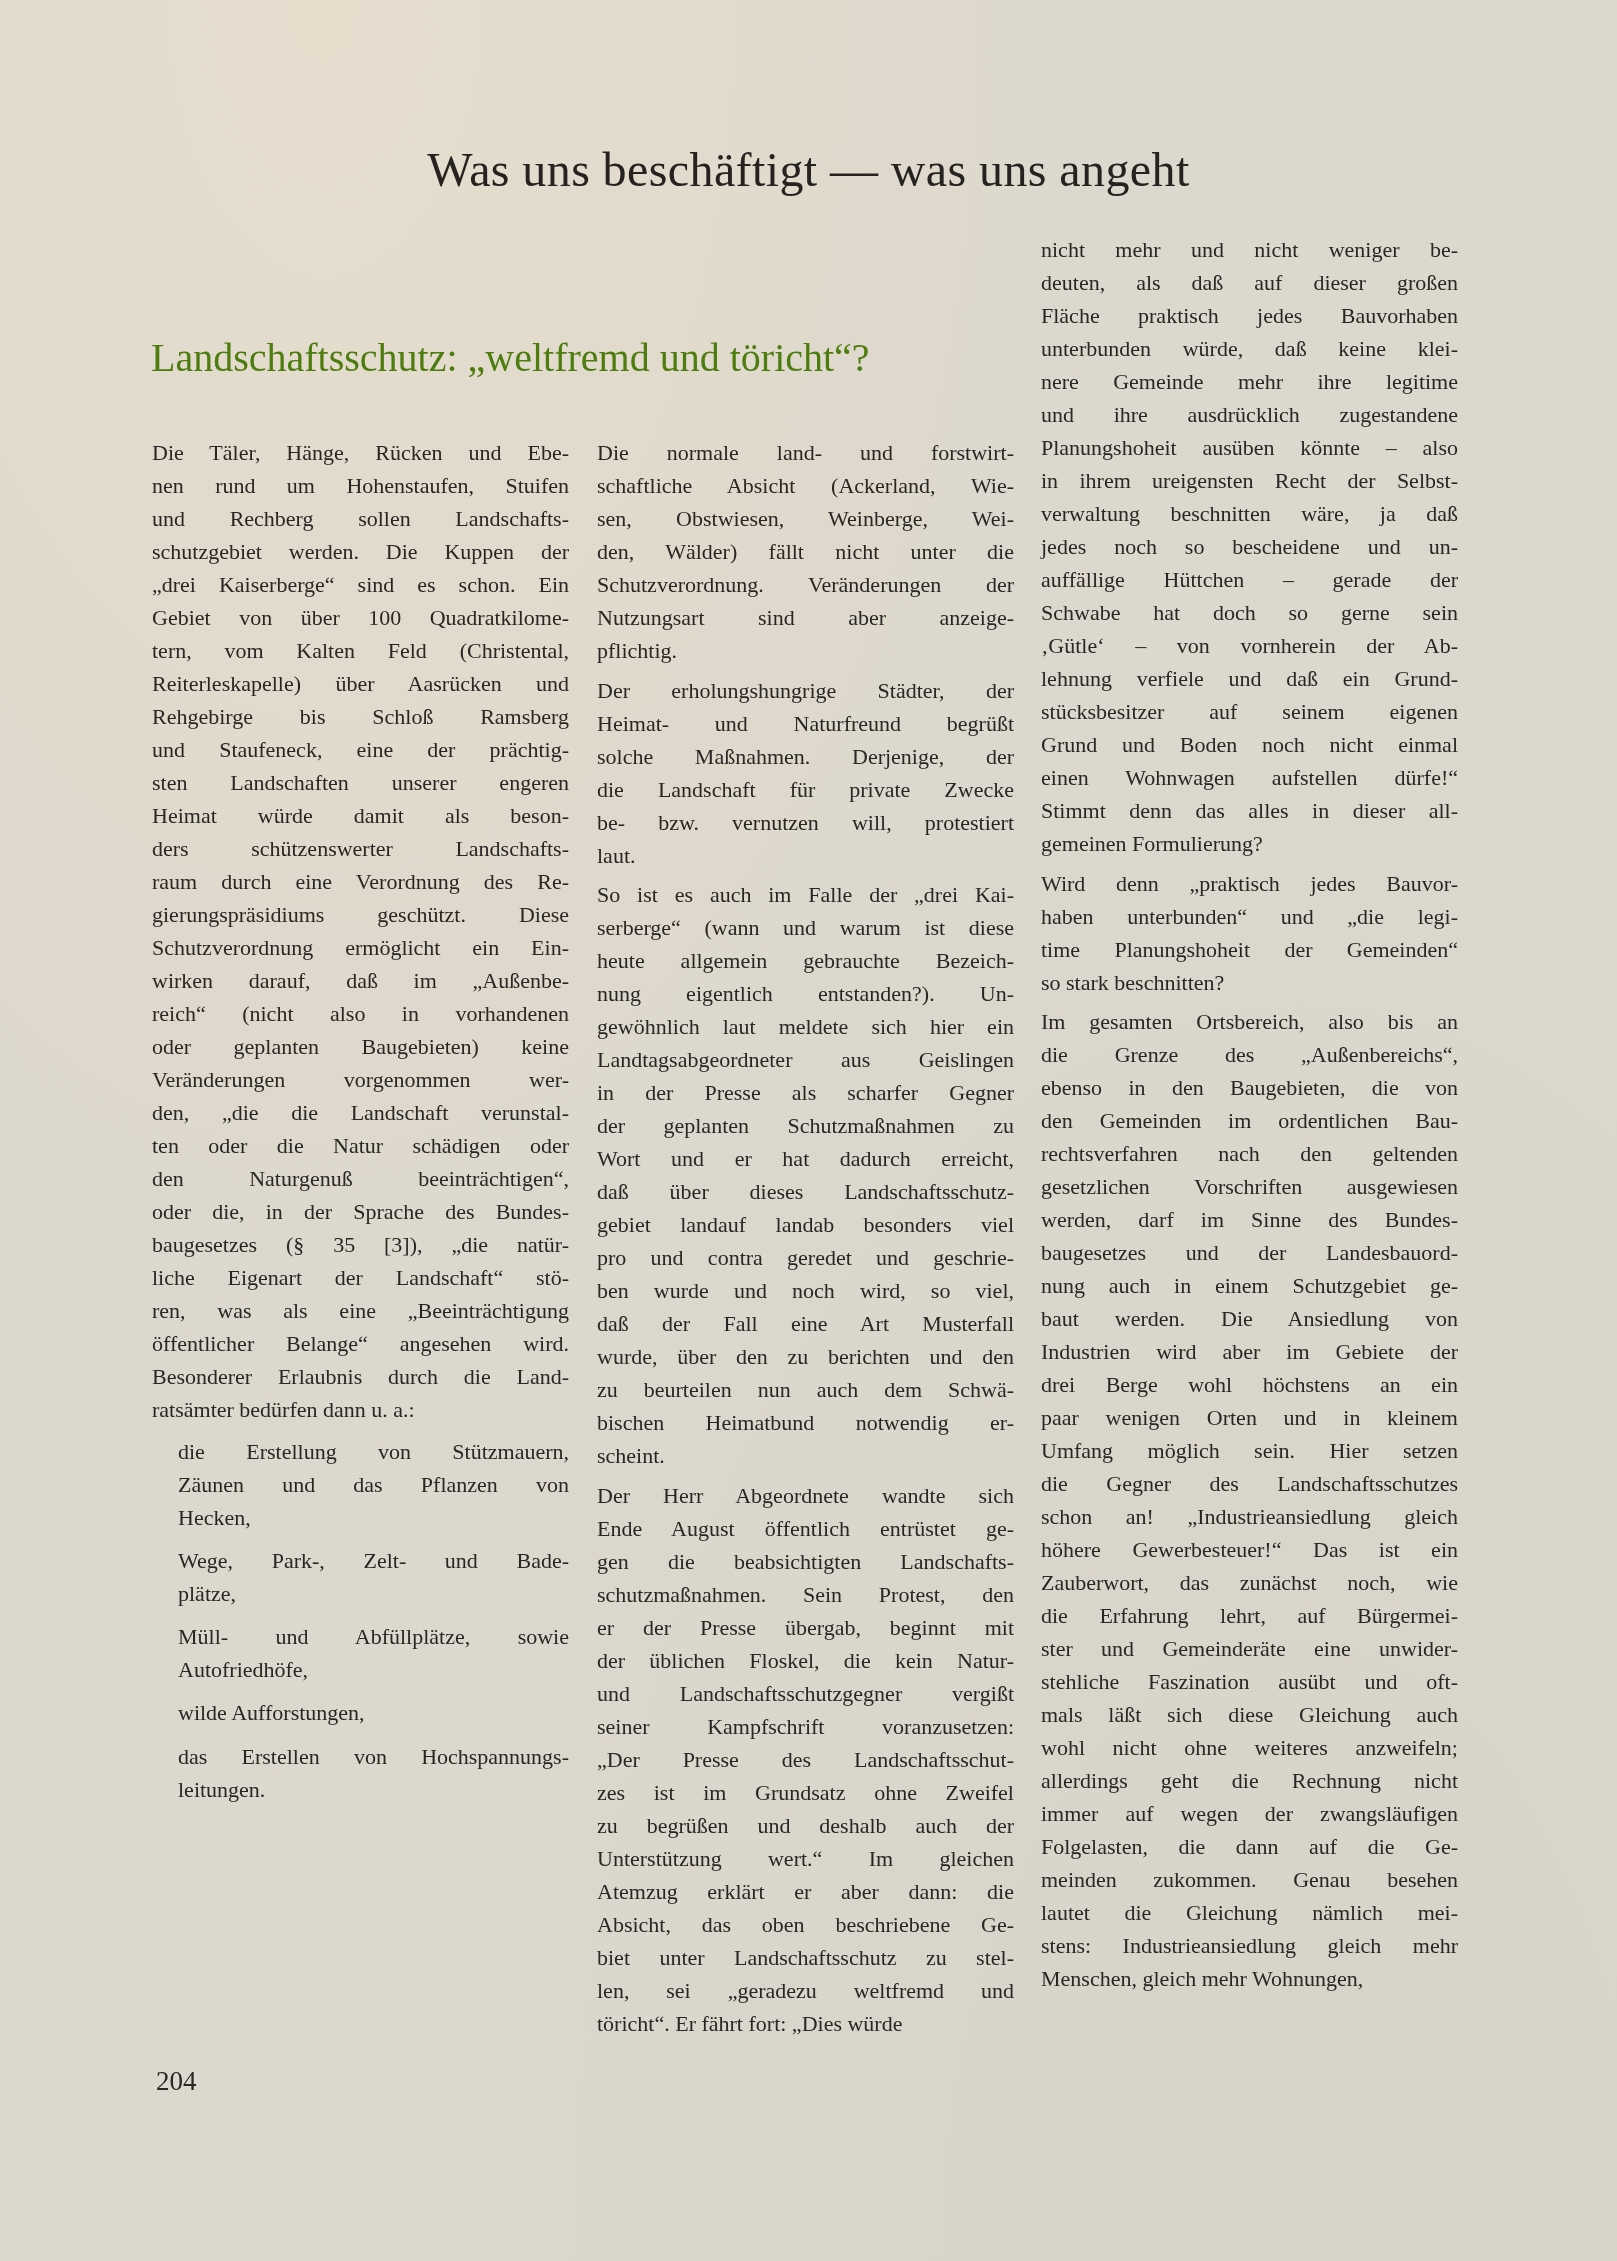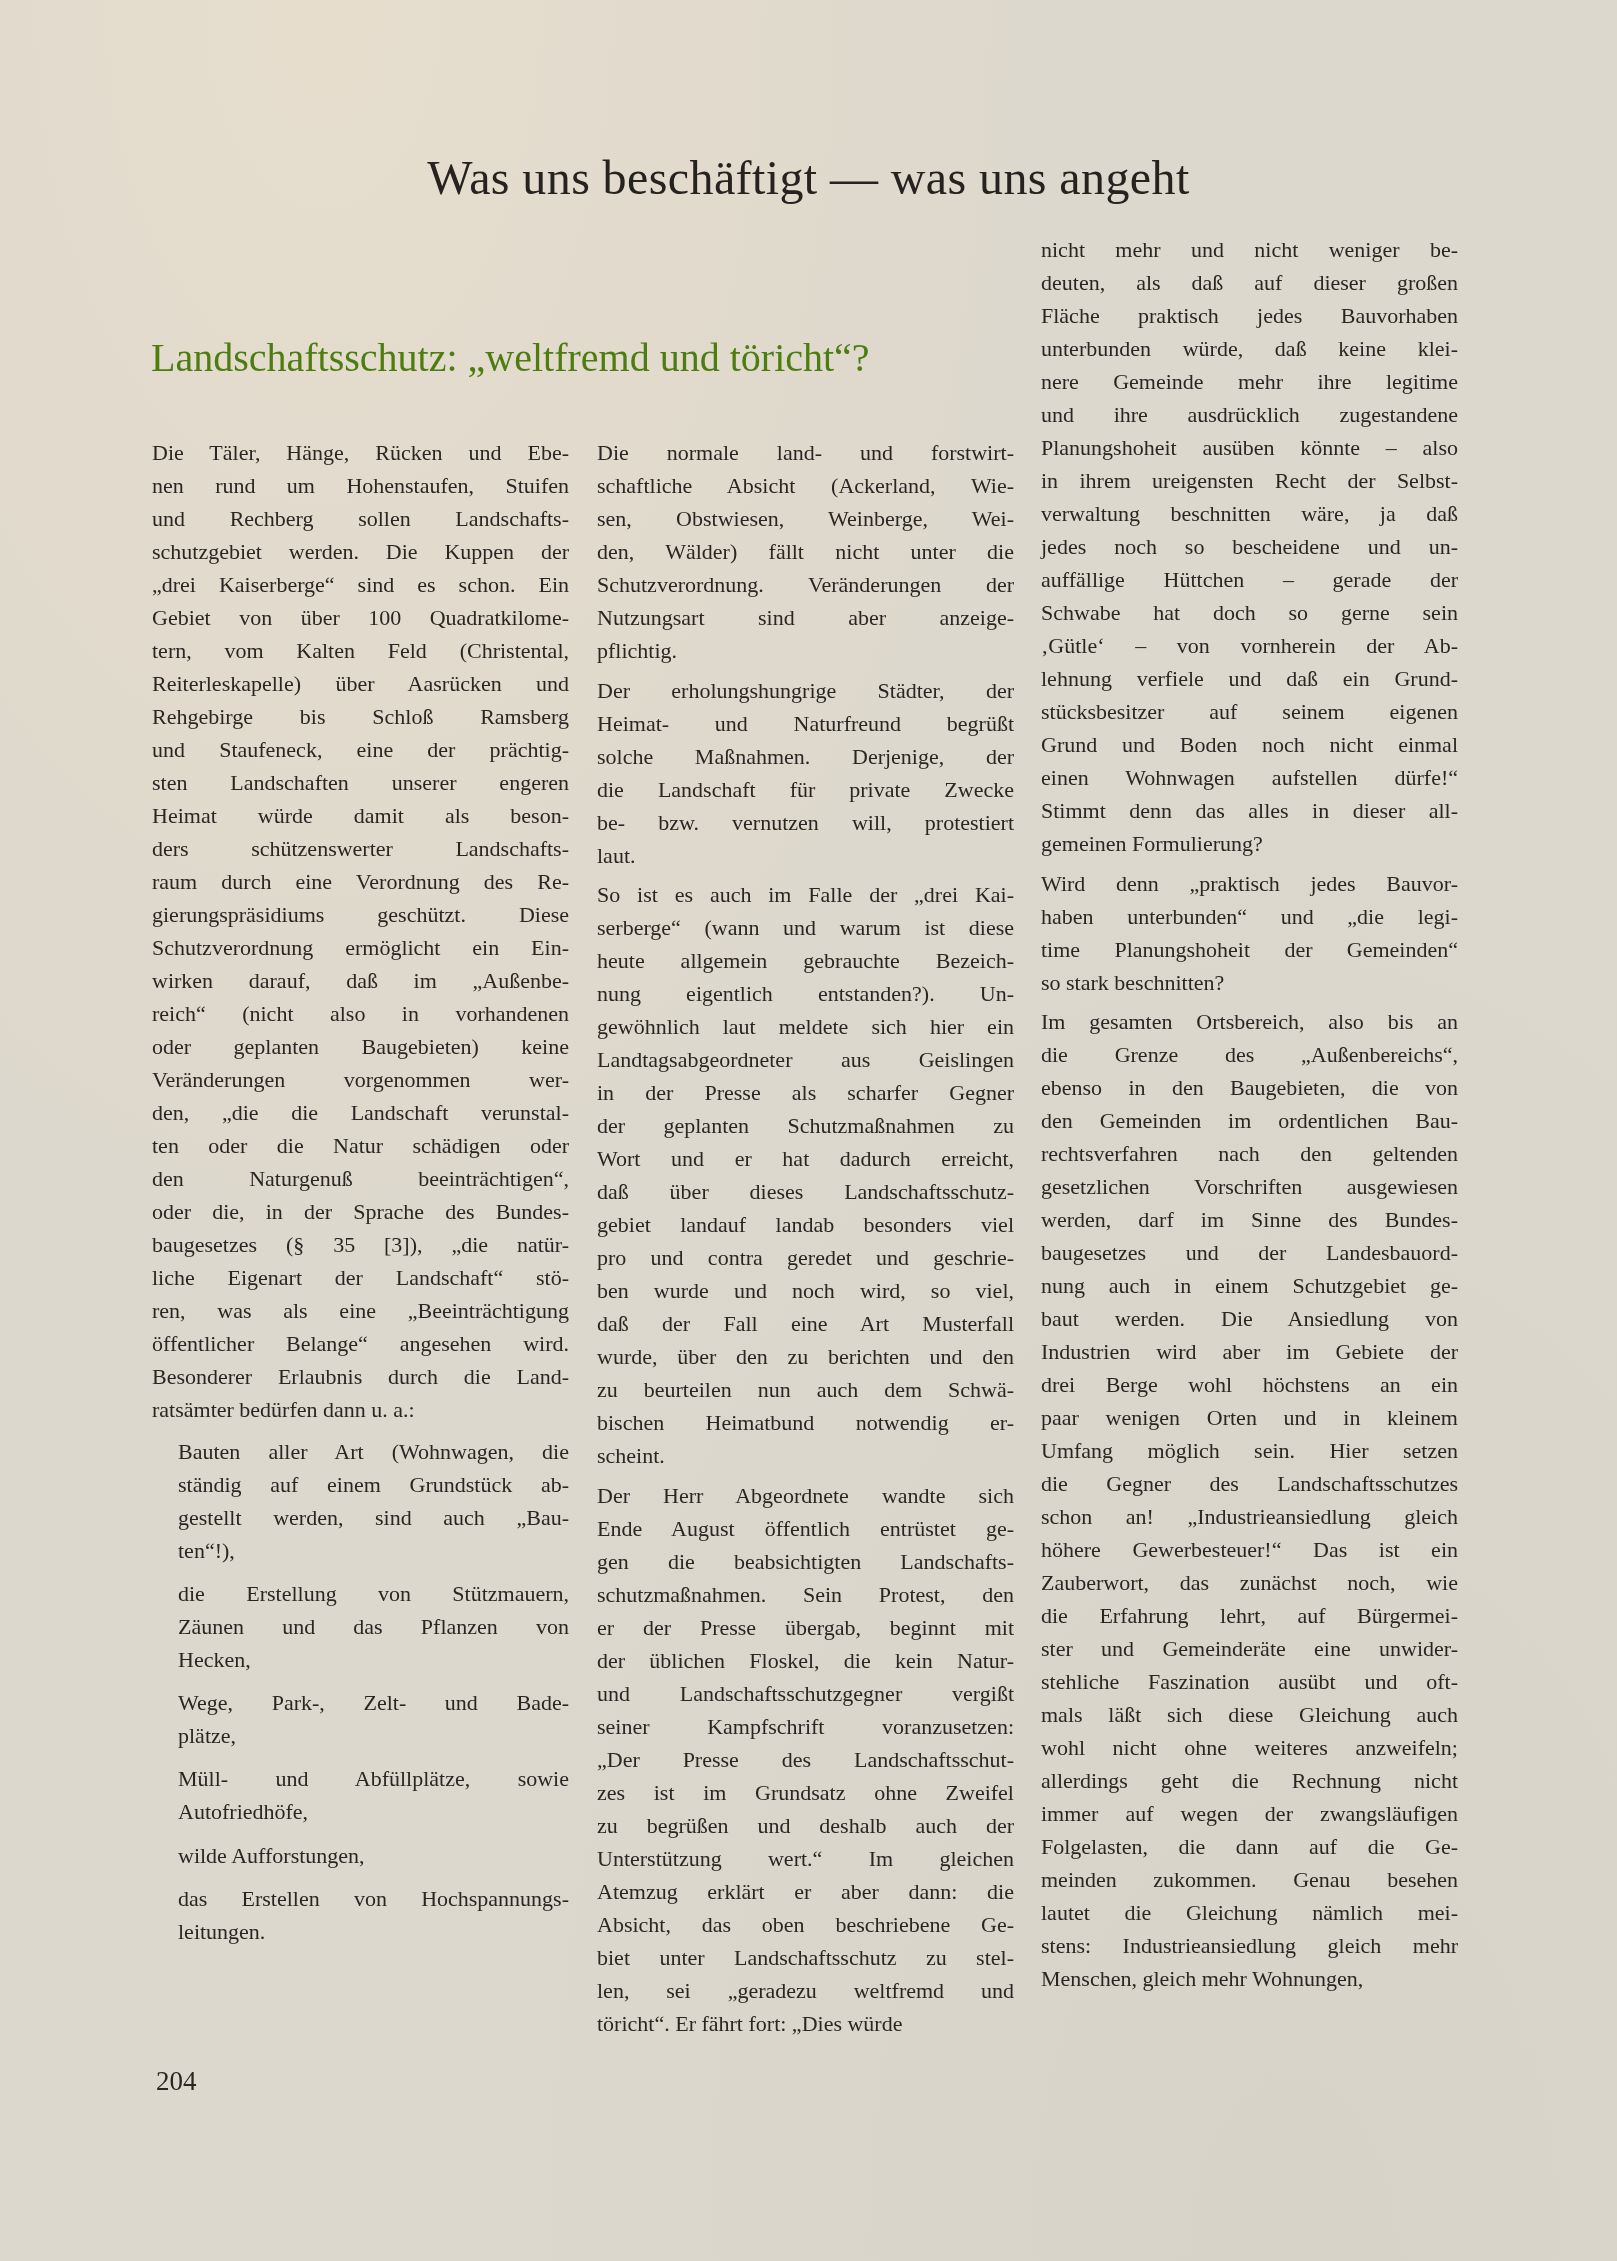--- a/index.html
+++ b/index.html
@@ -12,21 +12,21 @@
     background: #ddd8cd;
     background-image: radial-gradient(ellipse at 20% 0%, #e6ddcd 0%, rgba(230,221,205,0) 40%),
                       radial-gradient(ellipse at 80% 100%, #d8d3c8 0%, rgba(216,211,200,0) 50%);
     position: relative;
     overflow: hidden;
     font-family: "Liberation Serif", "DejaVu Serif", serif;
     color: #2a2623;
   }
   .page-header {
     position: absolute;
-    top: 150px;
+    top: 142px;
     left: 0;
     width: 1617px;
     text-align: center;
     font-size: 48px;
     letter-spacing: 0.4px;
     color: #262220;
   }
   .article-title {
     position: absolute;
     top: 334px;
@@ -109,26 +109,20 @@
       <span class="line">oder die, in der Sprache des Bundes-</span>
       <span class="line">baugesetzes (§ 35 [3]), „die natür-</span>
       <span class="line">liche Eigenart der Landschaft“ stö-</span>
       <span class="line">ren, was als eine „Beeinträchtigung</span>
       <span class="line">öffentlicher Belange“ angesehen wird.</span>
       <span class="line">Besonderer Erlaubnis durch die Land-</span>
       <span class="line last">ratsämter bedürfen dann u. a.:</span>
     </p>
     <ul class="list">
       <li>
-        <span class="line">Bauten aller Art (Wohnwagen, die</span>
-        <span class="line">ständig auf einem Grundstück ab-</span>
-        <span class="line">gestellt werden, sind auch „Bau-</span>
-        <span class="line last">ten“!),</span>
-      </li>
-      <li>
         <span class="line">die Erstellung von Stützmauern,</span>
         <span class="line">Zäunen und das Pflanzen von</span>
         <span class="line last">Hecken,</span>
       </li>
       <li>
         <span class="line">Wege, Park-, Zelt- und Bade-</span>
         <span class="line last">plätze,</span>
       </li>
       <li>
         <span class="line">Müll- und Abfüllplätze, sowie</span>

